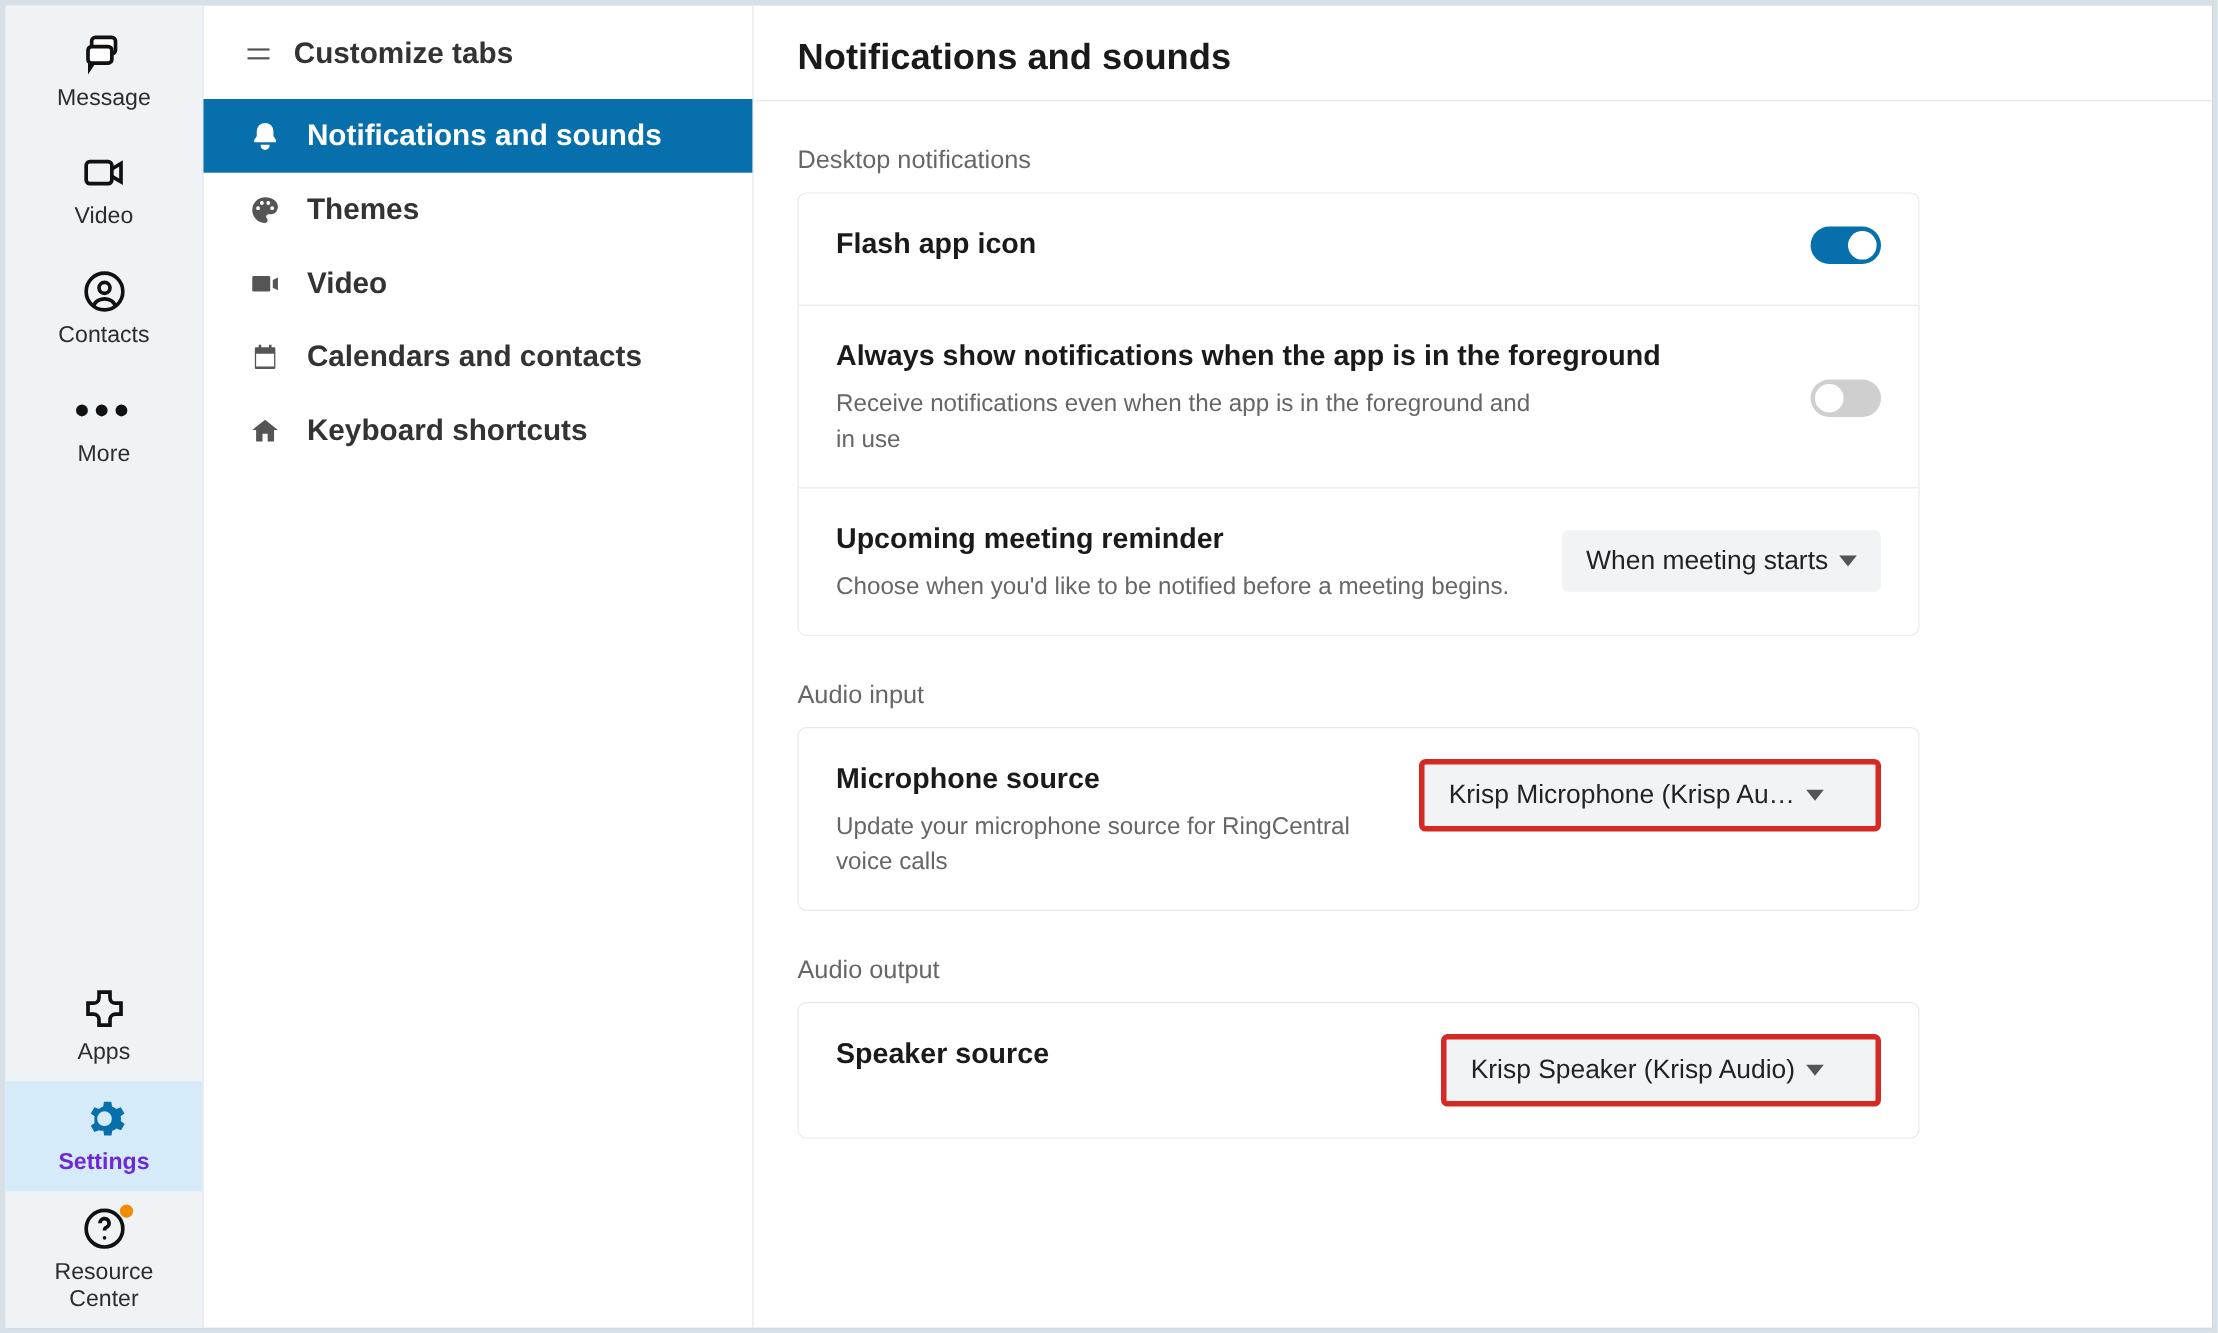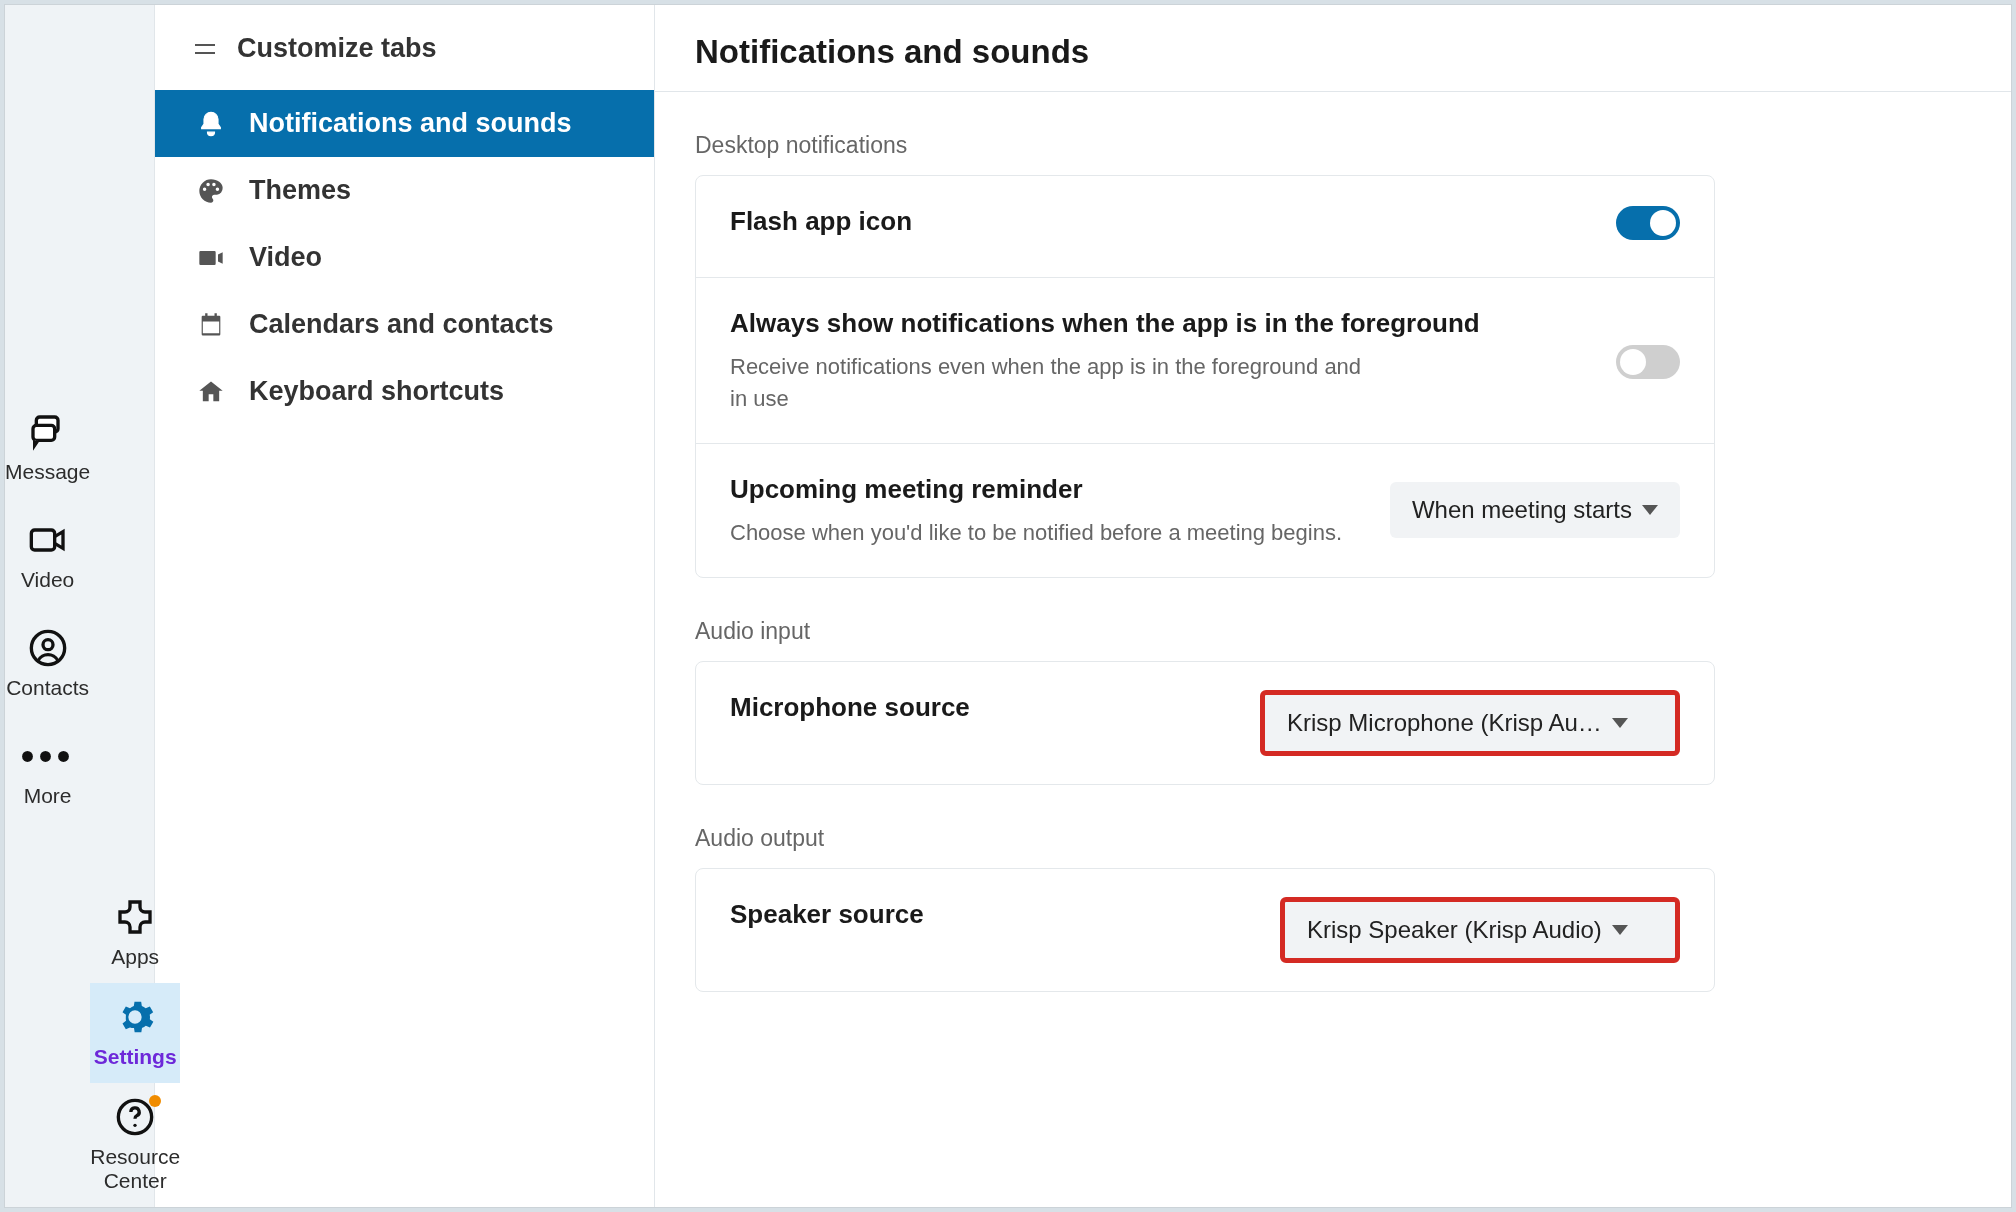--- a/index.html
+++ b/index.html
@@ -14,28 +14,28 @@
     width: 100%;
     height: 100%;
     background: #ffffff;
     display: flex;
     position: relative;
     border: 1px solid #ccd3d8;
   }
 
   
   .rail {
-    width: 150px;
+    width: 180px;
     flex: none;
     background: #eff3f6;
     border-right: 1px solid #e1e6ea;
     display: flex;
-    flex-direction: row;
+    flex-direction: column;
     align-items: center;
-    padding-top: 8px;
+    padding-top: 24px;
   }
   .rail-top { display: flex; flex-direction: column; align-items: center; gap: 36px; }
   .rail-item { display: flex; flex-direction: column; align-items: center; gap: 8px; cursor: pointer; }
   .rail-item .label { font-size: 21px; color: #2c2c2c; }
   .rail-bottom { margin-top: auto; display: flex; flex-direction: column; align-items: stretch; width: 100%; }
   .rail-bottom .rail-item { padding: 14px 0; }
   .rail-item.active { background: #d6ebf9; width: 100%; }
   .rail-item.active .label { color: #6d28d9; font-weight: 700; text-align: right; }
   .rail-icon { width: 44px; height: 40px; display: flex; align-items: center; justify-content: center; }
   .rail-icon svg { width: 40px; height: 40px; }
@@ -288,20 +288,21 @@
           </div>
         </div>
       </div>
 
       <div class="section">
         <div class="section-title">Audio input</div>
         <div class="card">
           <div class="row">
             <div class="row-text">
               <p class="row-title">Microphone source</p>
+              <p class="row-desc">Update your microphone source for RingCentral voice calls</p>
             </div>
             <div class="dropdown highlight-box" style="width:440px">
               <span class="dd-text">Krisp Microphone (Krisp Au…</span>
               <span class="caret"></span>
             </div>
           </div>
         </div>
       </div>
 
       <div class="section">

